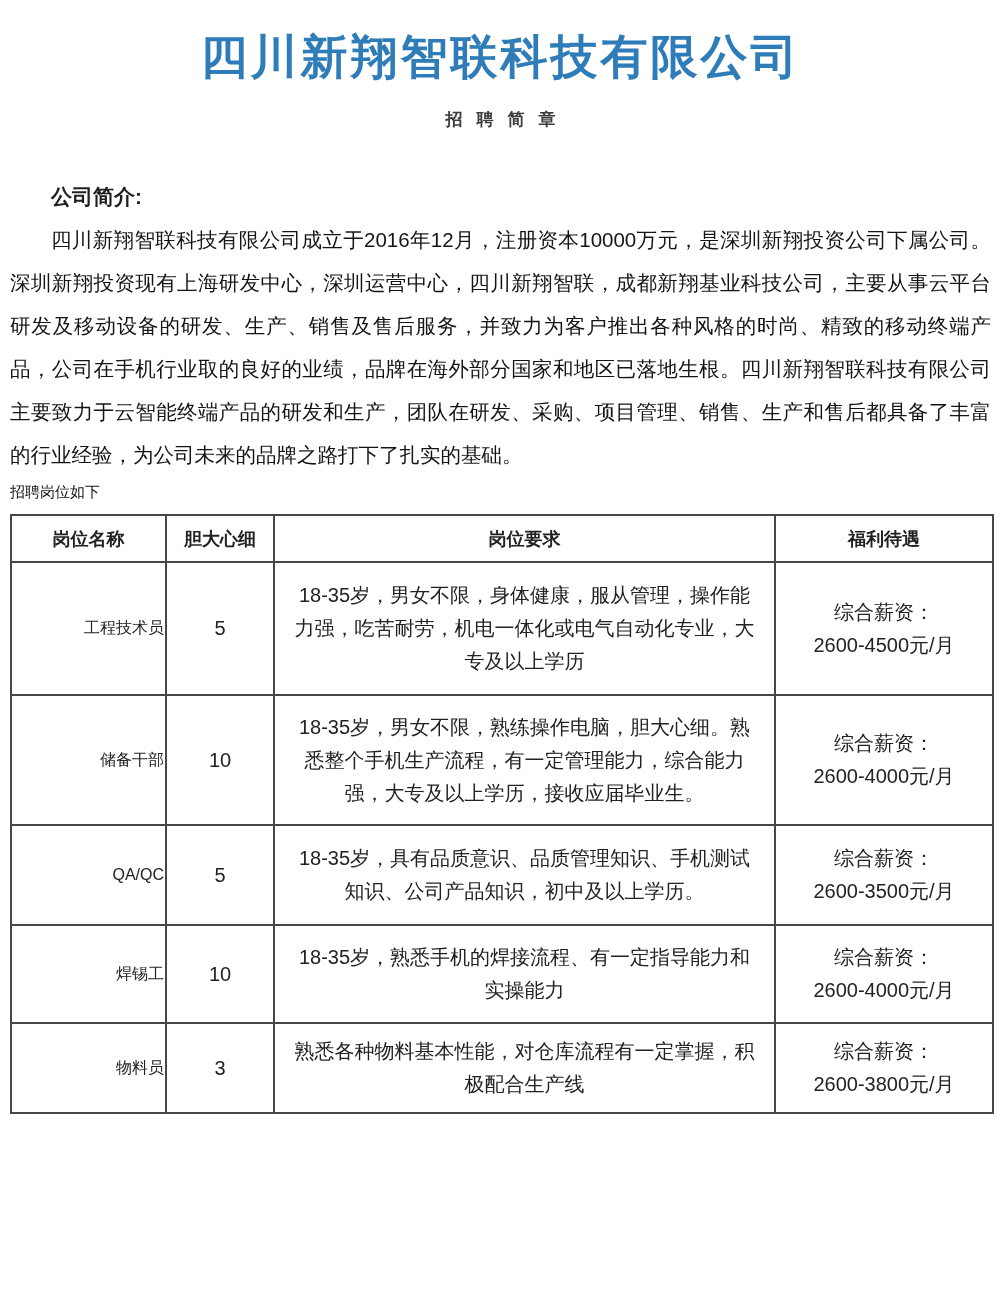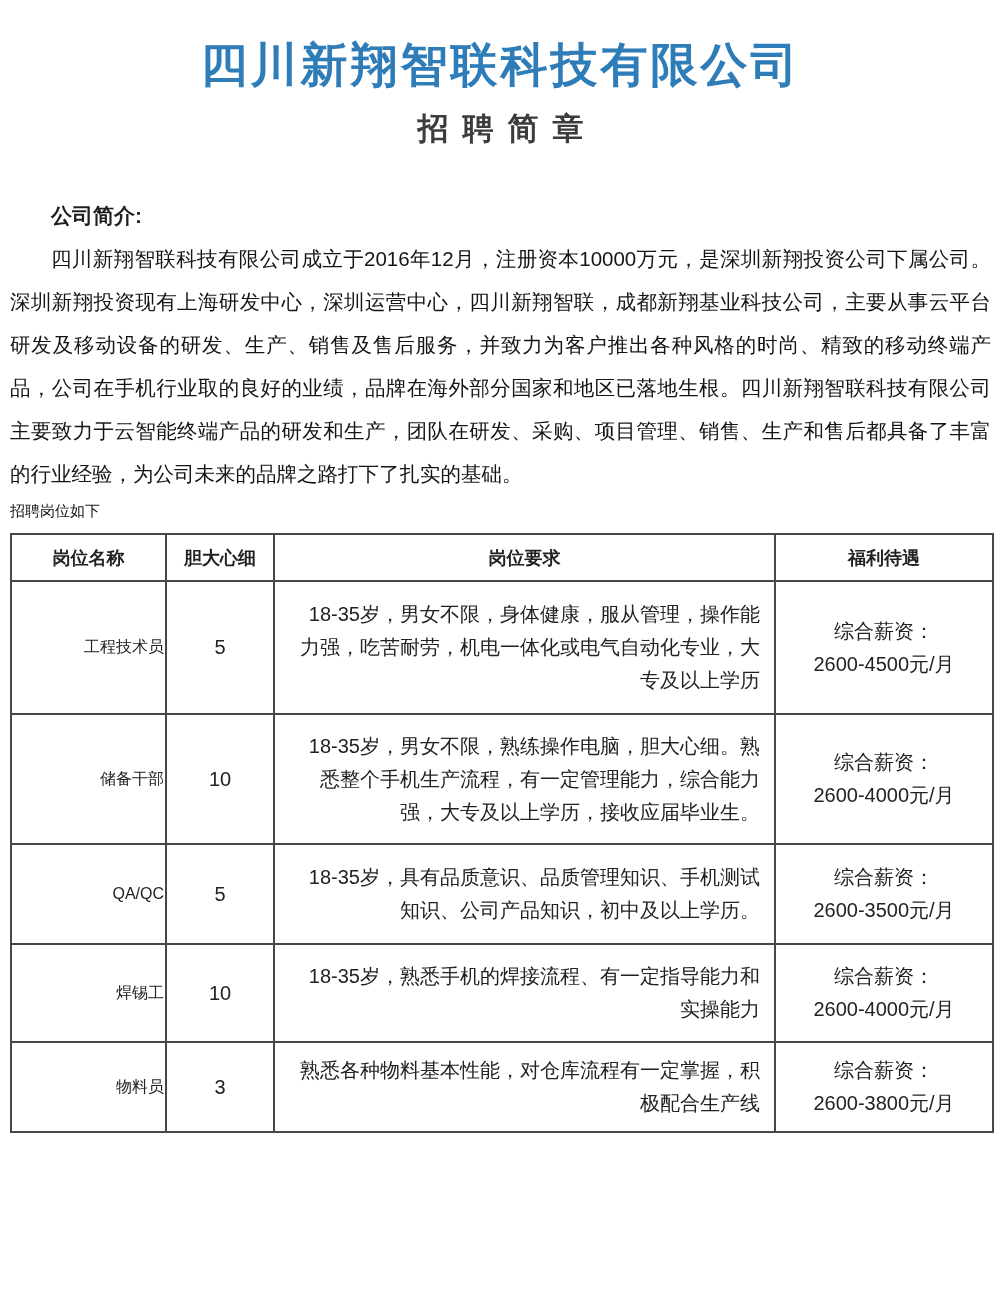--- a/index.html
+++ b/index.html
@@ -17,30 +17,30 @@
     background: #ffffff;
     overflow: hidden;
   }
   .title {
     text-align: center;
     color: #2e7cb8;
     font-size: 47px;
     font-weight: 900;
     letter-spacing: 3px;
     line-height: 1.15;
-    margin-top: 12px;
+    margin-top: 4px;
   }
   .subtitle {
     text-align: center;
-    font-size: 31px;
+    font-size: 17px;
     font-weight: 700;
     color: #3c3c3c;
     letter-spacing: 14px;
     text-indent: 14px;
-    margin-top: 16px;
+    margin-top: 24px;
   }
   .intro-heading {
     font-weight: 700;
     font-size: 21px;
     margin: 52px 0 0 41px;
   }
   .para {
     font-size: 20.5px;
     line-height: 43px;
     text-align: justify;
@@ -82,21 +82,21 @@
   }
   td.col-count {
     text-align: center;
     font-size: 20px;
     color: #222222;
   }
   td.col-req {
     font-size: 20px;
     line-height: 33px;
     padding: 4px 14px;
-    text-align: right;
+    text-align: center;
     vertical-align: middle;
     color: #222222;
   }
   td.col-salary {
     text-align: center;
     font-size: 20px;
     line-height: 33px;
     color: #222222;
   }
 </style>

